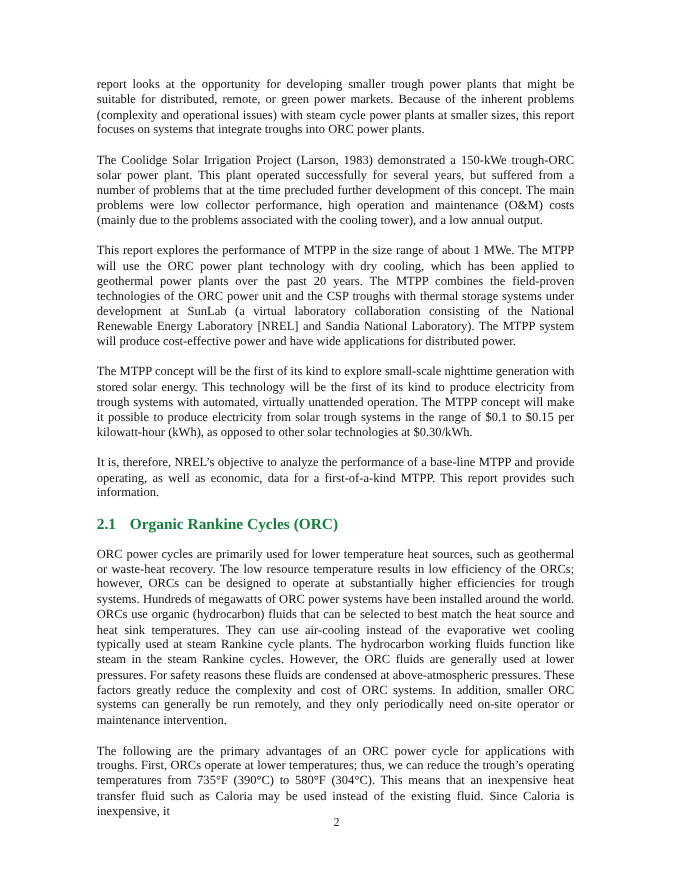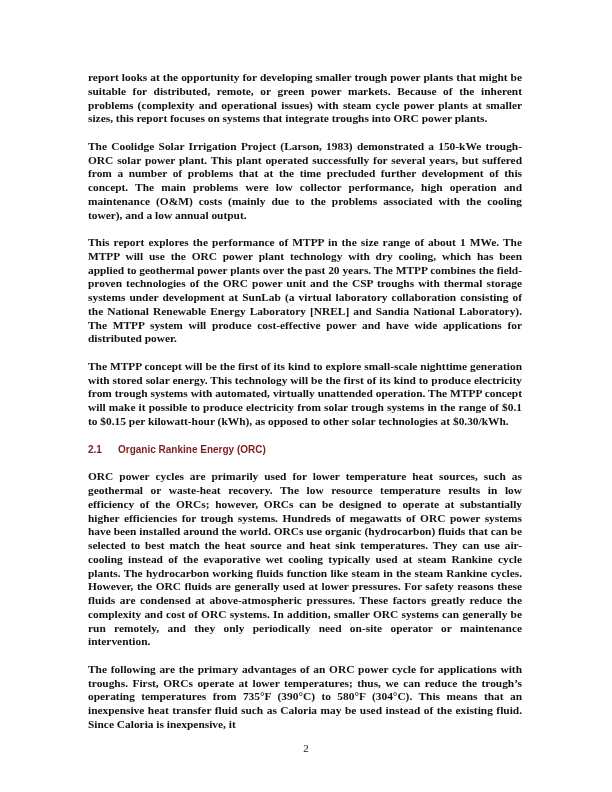--- a/index.html
+++ b/index.html
@@ -12,29 +12,28 @@
       font-family: "Liberation Serif", serif;
       font-size: 11.4px;
       line-height: 13.75px;
       color: #111111;
     }
     .para {
       margin: 0 0 13.75px 0;
       text-align: justify;
       text-align-last: left;
       hyphens: none;
-      font-weight: bold;
     }
     .heading {
-      font-family: Liberation Sans, sans-serif;
+      font-family: Liberation Serif, serif;
       font-weight: bold;
-      font-size: 10px;
+      font-size: 14px;
       line-height: 16px;
       margin: 2px 0 12px 0;
-      color: #7f1d1d;
+      color: #15803d;
       display: flex;
     }
     .heading .num { width: 30px; display: inline-block; }
     .page-number {
       position: absolute;
       left: 0; right: 0;
       top: 742px;
       text-align: center;
       font-family: "Liberation Serif", serif;
       font-size: 11px;
@@ -42,23 +41,24 @@
     }
   </style>
 </head>
 <body>
 
 <div class="page">
   <p class="para">report looks at the opportunity for developing smaller trough power plants that might be suitable for distributed, remote, or green power markets. Because of the inherent problems (complexity and operational issues) with steam cycle power plants at smaller sizes, this report focuses on systems that integrate troughs into ORC power plants.</p>
   <p class="para">The Coolidge Solar Irrigation Project (Larson, 1983) demonstrated a 150-kWe trough-ORC solar power plant. This plant operated successfully for several years, but suffered from a number of problems that at the time precluded further development of this concept. The main problems were low collector performance, high operation and maintenance (O&amp;M) costs (mainly due to the problems associated with the cooling tower), and a low annual output.</p>
   <p class="para">This report explores the performance of MTPP in the size range of about 1 MWe. The MTPP will use the ORC power plant technology with dry cooling, which has been applied to geothermal power plants over the past 20 years. The MTPP combines the field-proven technologies of the ORC power unit and the CSP troughs with thermal storage systems under development at SunLab (a virtual laboratory collaboration consisting of the National Renewable Energy Laboratory [NREL] and Sandia National Laboratory). The MTPP system will produce cost-effective power and have wide applications for distributed power.</p>
   <p class="para">The MTPP concept will be the first of its kind to explore small-scale nighttime generation with stored solar energy. This technology will be the first of its kind to produce electricity from trough systems with automated, virtually unattended operation. The MTPP concept will make it possible to produce electricity from solar trough systems in the range of $0.1 to $0.15 per kilowatt-hour (kWh), as opposed to other solar technologies at $0.30/kWh.</p>
+  <p class="para">It is, therefore, NREL’s objective to analyze the performance of a base-line MTPP and provide operating, as well as economic, data for a first-of-a-kind MTPP. This report provides such information.</p>
 
   <h2 class="heading">
     <span class="num">2.1</span>
-    <span>Organic Rankine Energy (ORC)</span>
+    <span>Organic Rankine Cycles (ORC)</span>
   </h2>
 
   <p class="para">ORC power cycles are primarily used for lower temperature heat sources, such as geothermal or waste-heat recovery. The low resource temperature results in low efficiency of the ORCs; however, ORCs can be designed to operate at substantially higher efficiencies for trough systems. Hundreds of megawatts of ORC power systems have been installed around the world. ORCs use organic (hydrocarbon) fluids that can be selected to best match the heat source and heat sink temperatures. They can use air-cooling instead of the evaporative wet cooling typically used at steam Rankine cycle plants. The hydrocarbon working fluids function like steam in the steam Rankine cycles. However, the ORC fluids are generally used at lower pressures. For safety reasons these fluids are condensed at above-atmospheric pressures. These factors greatly reduce the complexity and cost of ORC systems. In addition, smaller ORC systems can generally be run remotely, and they only periodically need on-site operator or maintenance intervention.</p>
   <p class="para">The following are the primary advantages of an ORC power cycle for applications with troughs. First, ORCs operate at lower temperatures; thus, we can reduce the trough’s operating temperatures from 735°F (390°C) to 580°F (304°C). This means that an inexpensive heat transfer fluid such as Caloria may be used instead of the existing fluid. Since Caloria is inexpensive, it</p>
 </div>
 
 <div class="page-number">2</div>
 
 </body></html>

